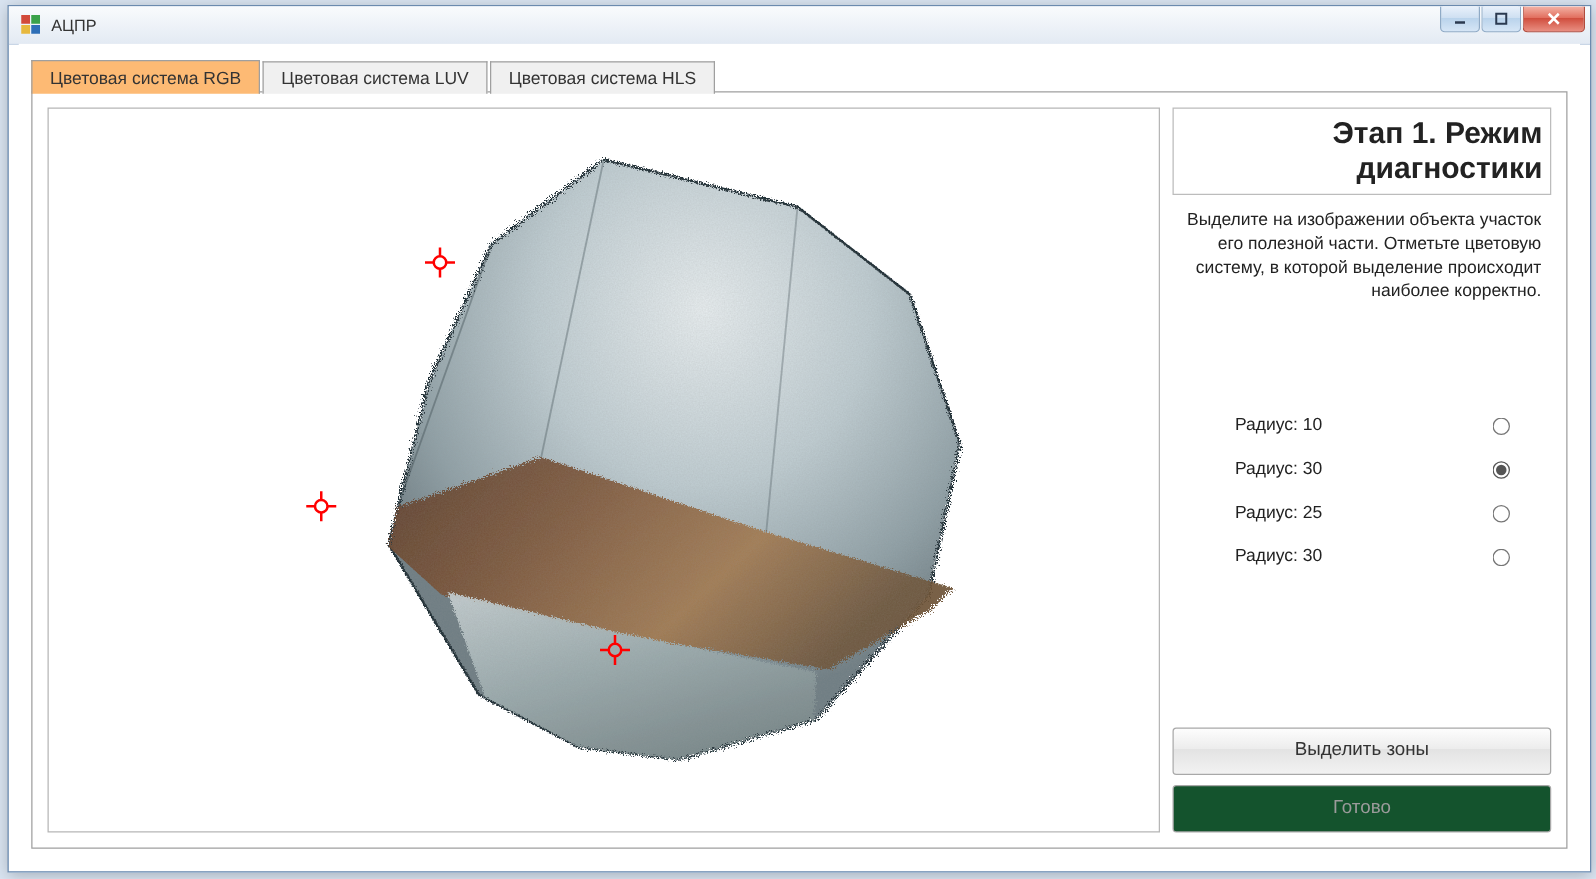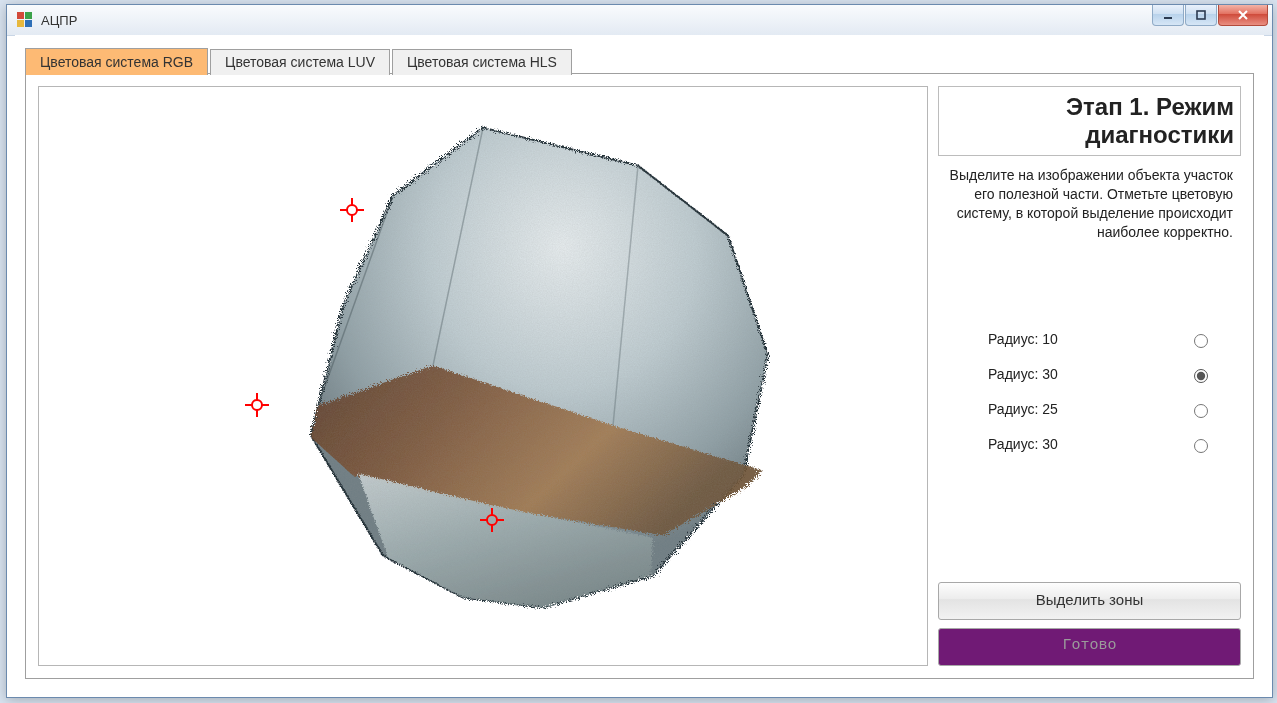--- a/index.html
+++ b/index.html
@@ -232,22 +232,21 @@
     background: linear-gradient(to bottom, #fdfdfd 0%, #ececec 45%, #e3e3e3 46%, #f2f2f2 100%);
     font-size: 15px;
     color: #333;
     margin-top: 8px;
     cursor: default;
     text-align: center;
     line-height: 34px;
   }
   .action-btn.disabled {
     color: #9b9b9b;
-    background: #701a75;
-    font-family: Liberation Mono, monospace;
+    background: #14532d;
   }
 
 </style>
 </head>
 <body>
 
 <div class="window-frame">
 
   <div class="titlebar">
     <span class="app-icon">

